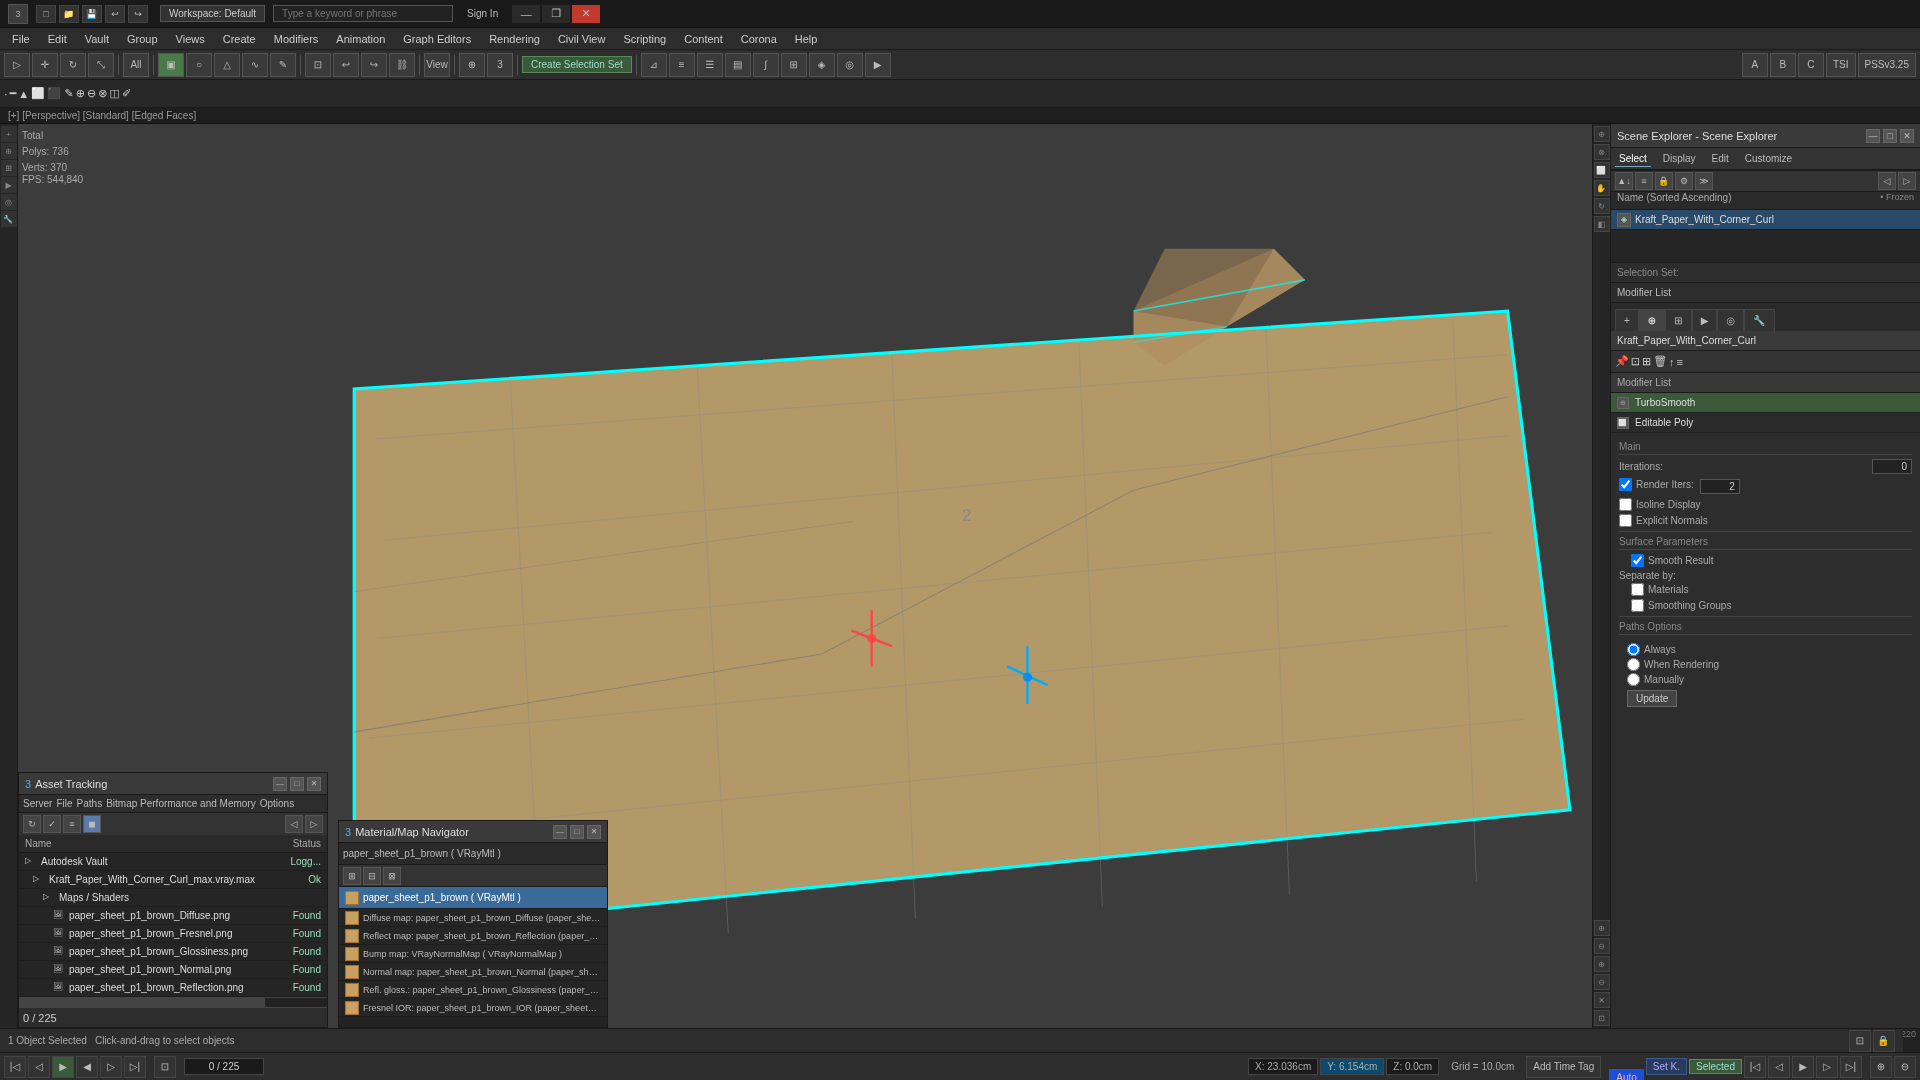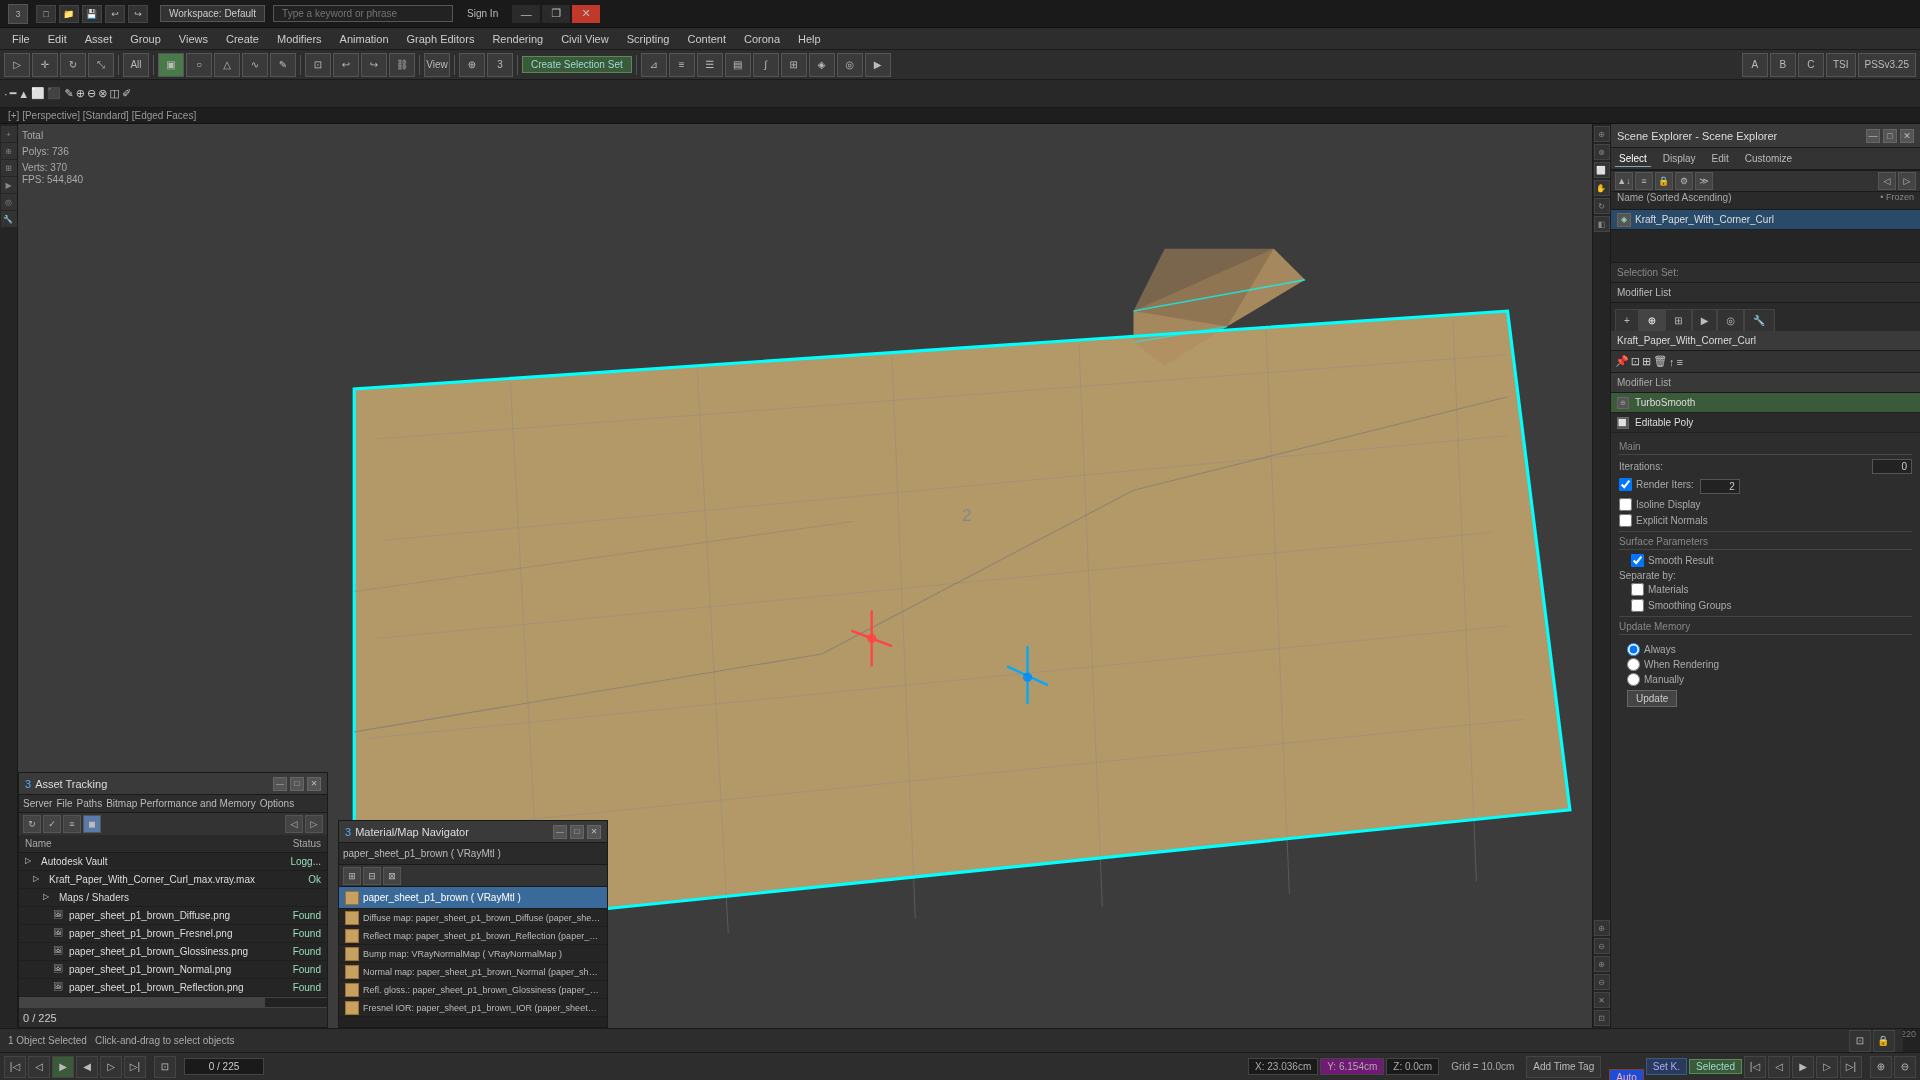--- a/index.html
+++ b/index.html
@@ -540,21 +540,21 @@
   <div class="window-controls">
     <span>—</span>
     <span>❐</span>
     <span class="close-btn">✕</span>
   </div>
 </div>
 
 <div id="menubar">
   <span>File</span>
   <span>Edit</span>
-  <span>Asset</span>
+  <span>Vault</span>
   <span>Group</span>
   <span>Views</span>
   <span>Create</span>
   <span>Modifiers</span>
   <span>Animation</span>
   <span>Graph Editors</span>
   <span>Rendering</span>
   <span>Civil View</span>
   <span>Scripting</span>
   <span>Content</span>
@@ -841,21 +841,21 @@
           <span>Materials</span>
         </div>
 
         <div class="ts-checkbox ts-indent">
           <input type="checkbox" style="">
           <span>Smoothing Groups</span>
         </div>
 
         <hr class="surface-sep">
 
-        <div class="ts-section-title">Update Memory</div>
+        <div class="ts-section-title">Paths Options</div>
 
         <div class="update-options">
           <div class="update-radio-row">
             <input type="radio" name="update" checked="" style="">
             <span>Always</span>
           </div>
           <div class="update-radio-row">
             <input type="radio" name="update" style="">
             <span>When Rendering</span>
           </div>
@@ -1048,21 +1048,21 @@
 
     <div style="background:#1a1a1a;border:1px solid #444;padding:2px 8px;font-size:10px;color:#ccc;width:80px;text-align:center;">0 / 225</div>
 
     <div style="flex:1;"></div>
 
     <div style="background:#1a1a1a;border:1px solid #444;padding:2px 6px;font-size:10px;color:#aaa;">
       <span>
         <span>X:</span> <span>23.036cm</span>
       </span>
     </div>
-    <div style="background:#701a75;border:1px solid #444;padding:2px 6px;font-size:10px;color:#aaa;">
+    <div style="background:#0c4a6e;border:1px solid #444;padding:2px 6px;font-size:10px;color:#aaa;">
       <span>Y:</span> <span>6.154cm</span>
     </div>
     <div style="background:#1a1a1a;border:1px solid #444;padding:2px 6px;font-size:10px;color:#aaa;">
       <span>Z:</span> <span>0.0cm</span>
     </div>
 
     <div style="width:8px;"></div>
     <div style="font-size:10px;color:#aaa;">Grid = 10.0cm</div>
     <div style="width:8px;"></div>
     <div class="timeline-btn" style="width:auto;padding:0 6px;">Add Time Tag</div>

